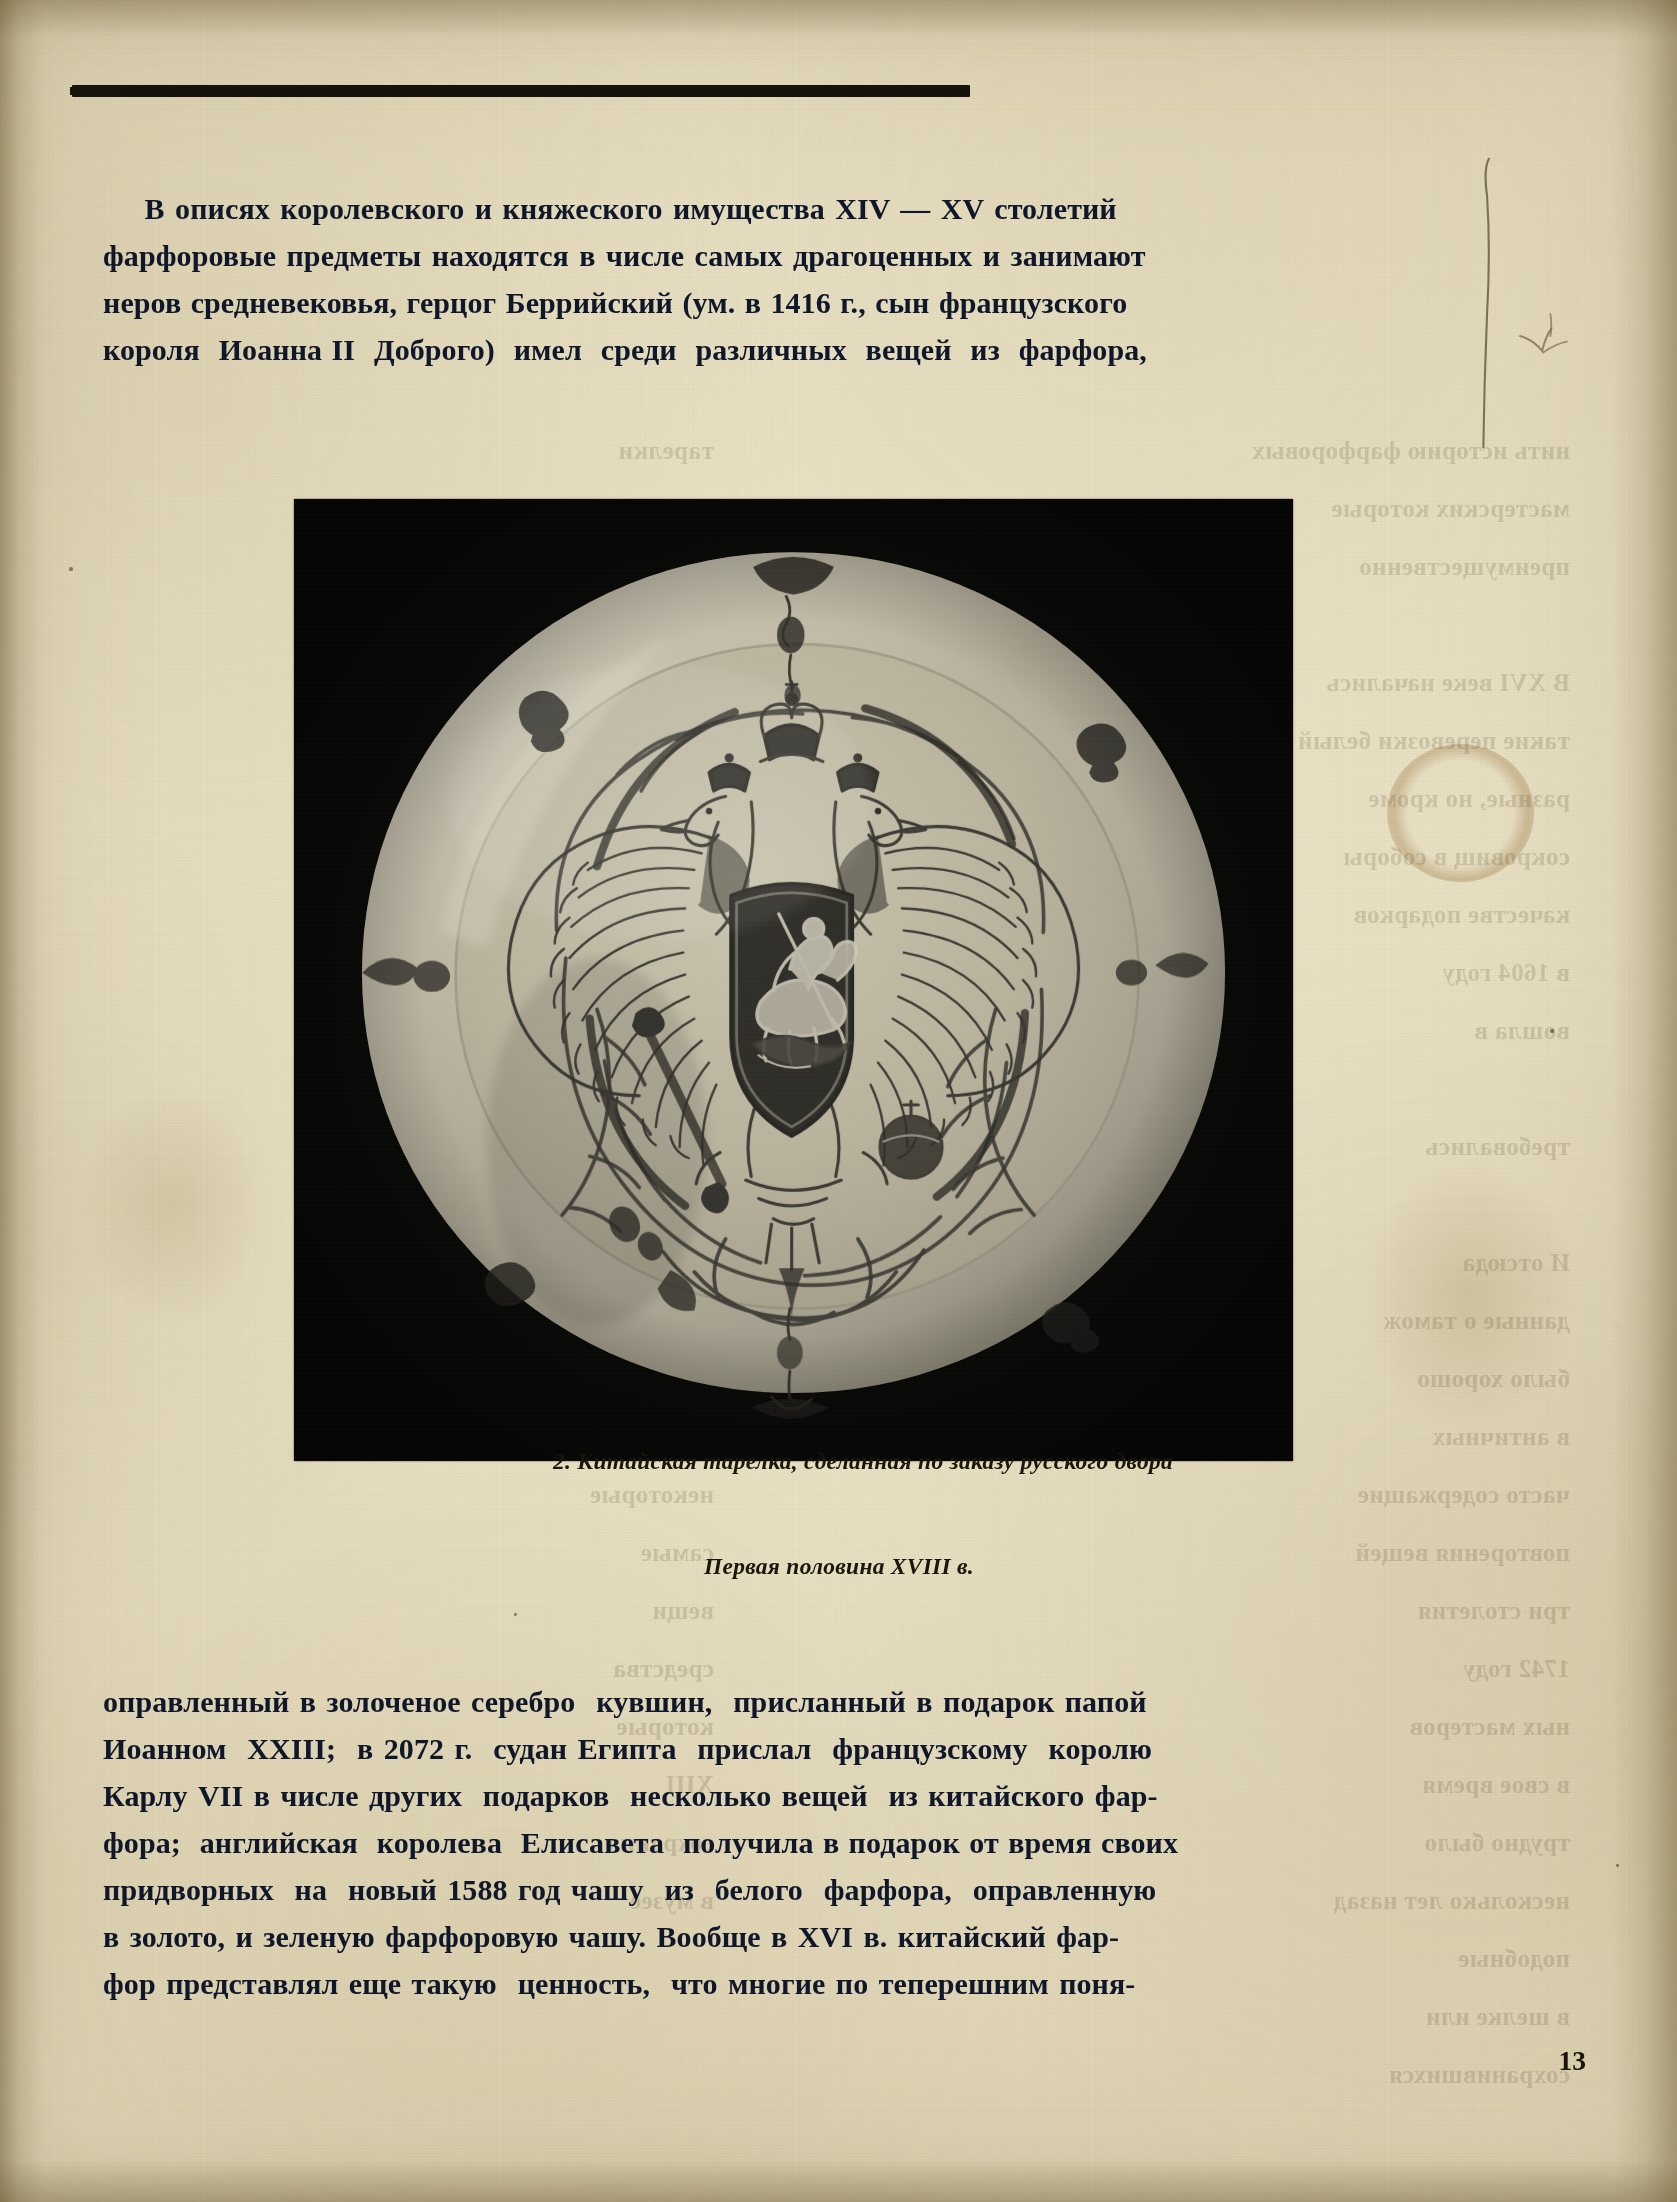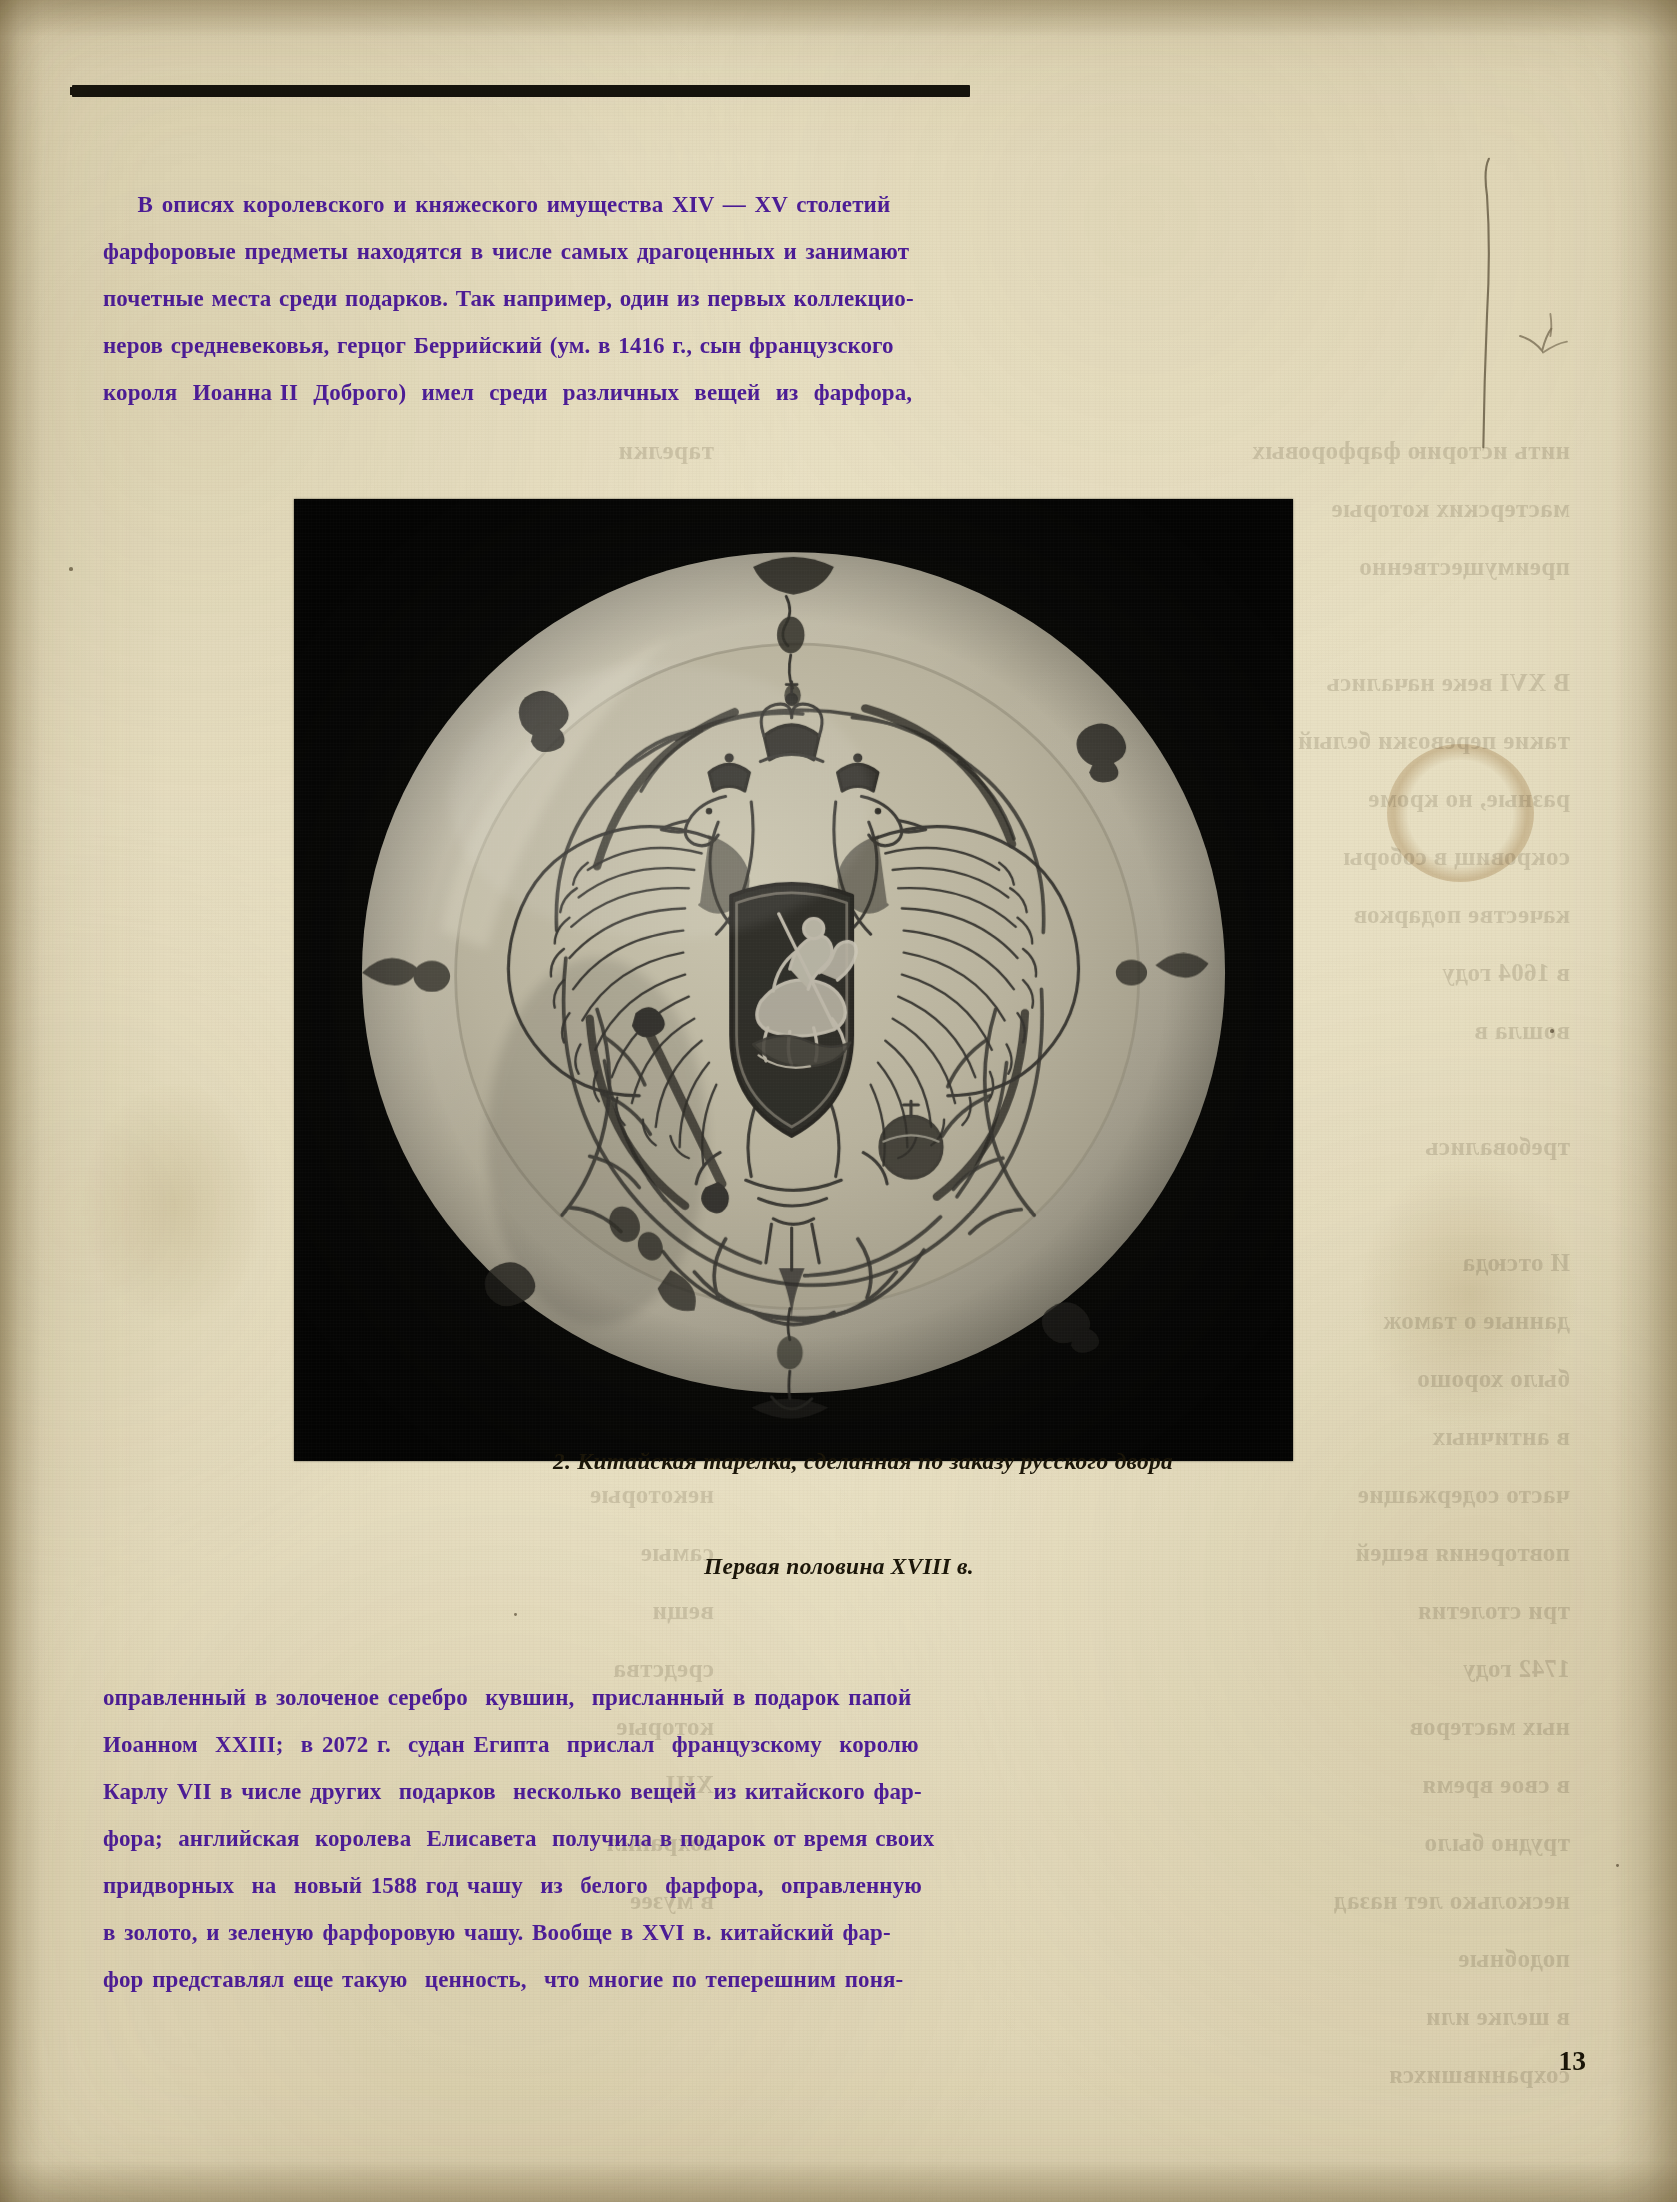--- a/index.html
+++ b/index.html
@@ -134,22 +134,22 @@
     left: -1.8px; top: 1.8px;
     width: 5.5px; height: 8.3px;
     background: #14120c;
   }
 
   
   .para {
     position: absolute;
     font-family: "Liberation Serif", "DejaVu Serif", serif;
     font-weight: 700;
-    color: #4c1d95;
-    font-size: 23px;
+    color: #0f172a;
+    font-size: 30px;
     letter-spacing: 0.1px;
   }
   .para .ln {
     display: block;
     height: 47px;
     white-space: pre;
   }
   .para-top  { left: 103px; top: 192px; }
   .para-bot  { left: 103px; top: 1685px; }
 
@@ -285,21 +285,20 @@
 XIII
 сохранил
 в музее</div>
   </div>
 
   <div class="top-rule"></div>
 
   <div class="para para-top">
     <span class="ln j2">    В описях королевского и княжеского имущества XIV — XV столетий</span>
     <span class="ln j2">фарфоровые предметы находятся в числе самых драгоценных и занимают</span>
-    <span class="ln j1">почетные места среди подарков. Так например, один из первых коллекцио-</span>
     <span class="ln j1">неров средневековья, герцог Беррийский (ум. в 1416 г., сын французского</span>
     <span class="ln j1">короля  Иоанна II  Доброго)  имел  среди  различных  вещей  из  фарфора,</span>
   </div>
 
   <div class="figure">
     <div class="figure-photo">
       <svg class="plate-svg" viewBox="0 0 1088 1048" preserveAspectRatio="none">
         <defs>
           <radialGradient id="plateBody" cx="44%" cy="38%" r="68%">
             <stop offset="0%" stop-color="#cdc8b3"></stop>

